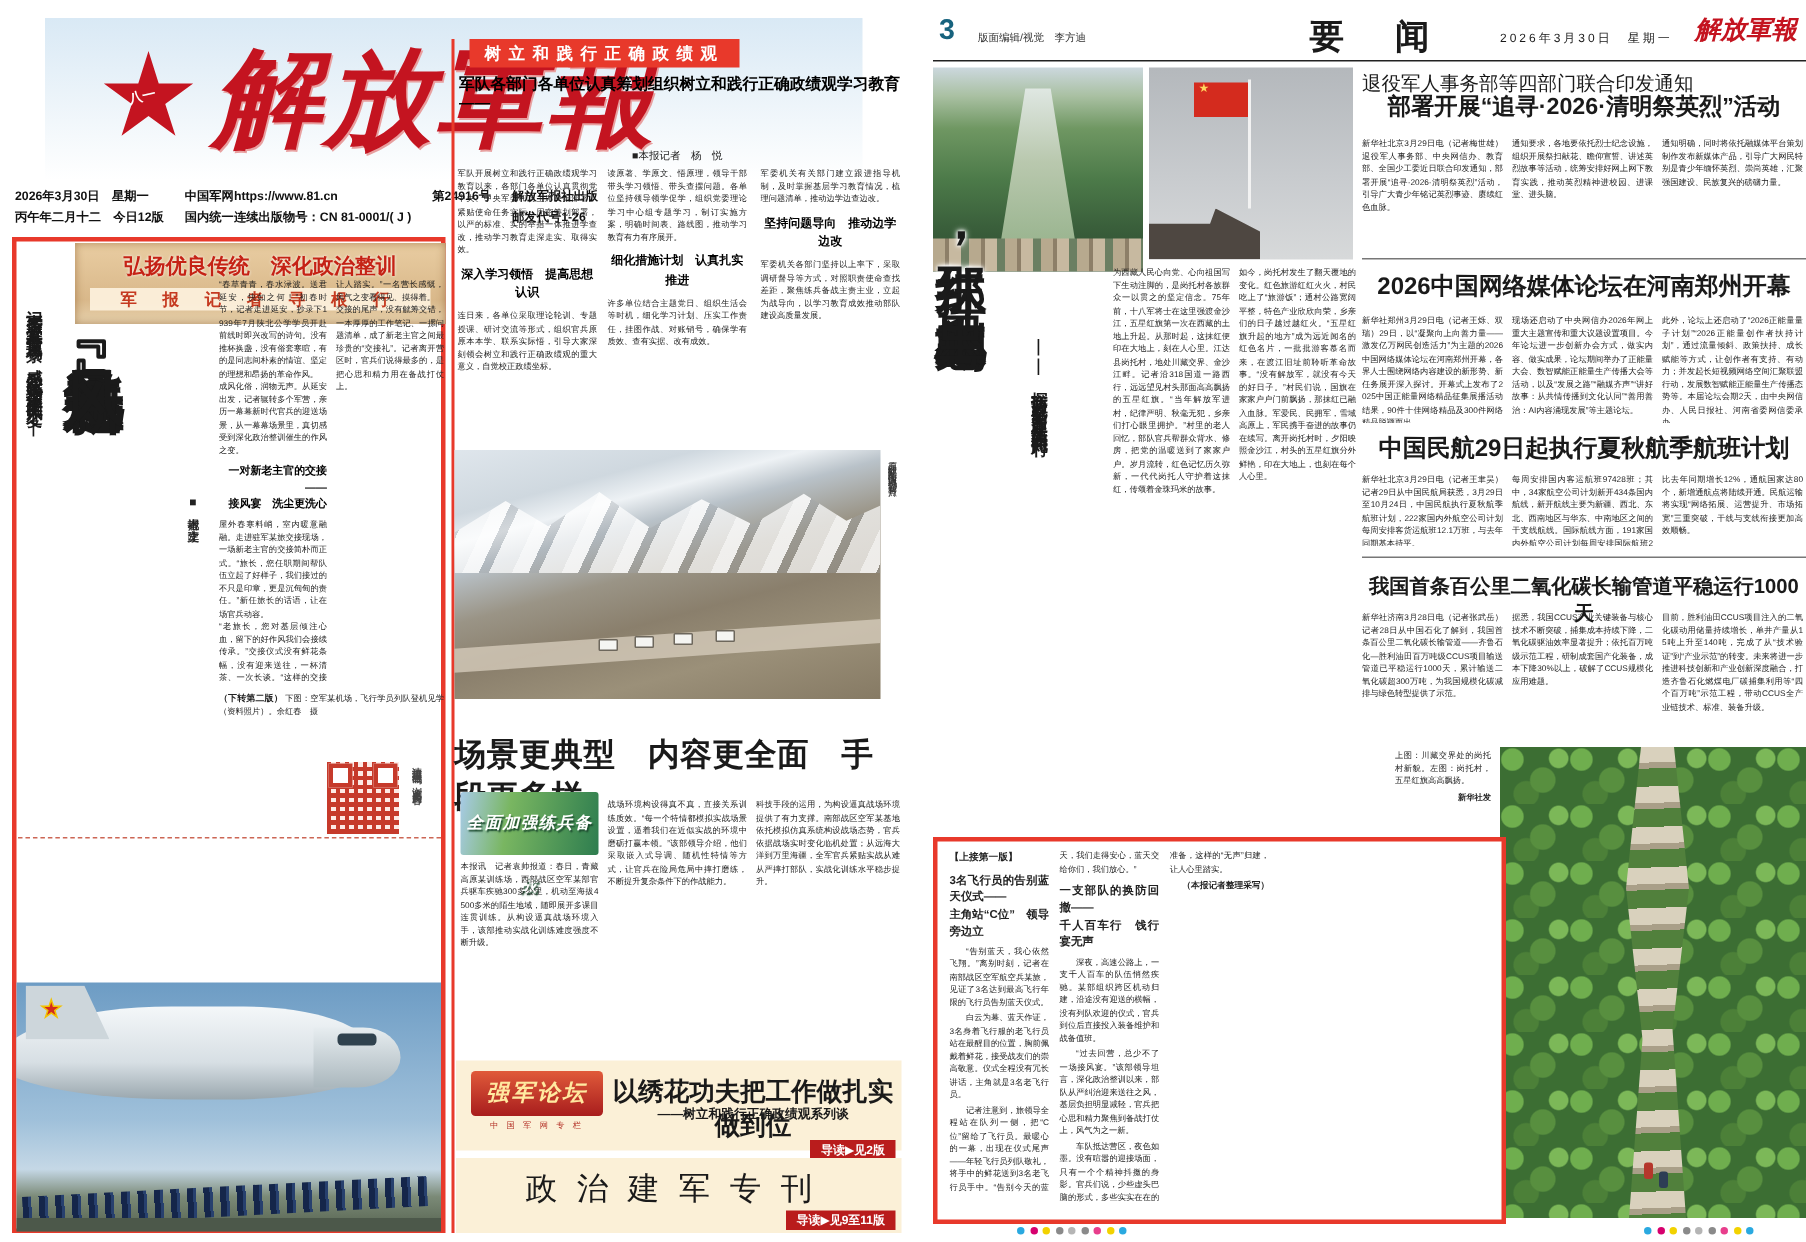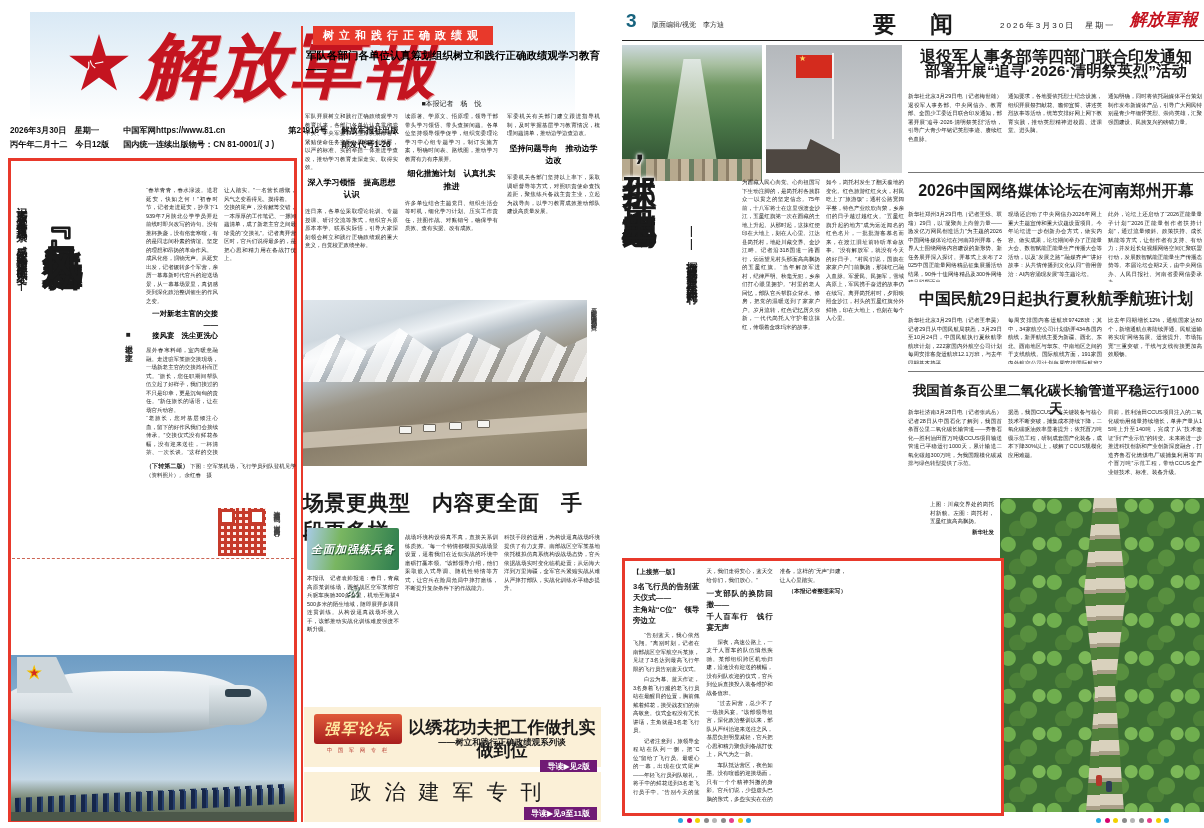--- a/index.html
+++ b/index.html
@@ -80,21 +80,21 @@
            text-shadow:1px 1px 1px #1c4a2e;}
   .t-col{height:169px;}
   
   .forum-box{left:304px;top:707px;width:297px;height:60px;background:#fbf0d7;}
   .forum-logo{position:absolute;left:10px;top:7px;width:88px;height:30px;border-radius:3px;
               background:linear-gradient(180deg,#e05a3a,#a81d1d);color:#ffe9a0;font-size:15px;font-weight:900;
               font-style:italic;text-align:center;line-height:30px;letter-spacing:2px;}
   .forum-logo-sub{position:absolute;left:10px;top:40px;width:88px;text-align:center;font-size:5.5px;color:#b5342a;letter-spacing:2px;}
   .forum-headline{position:absolute;left:104px;top:9px;width:188px;text-align:center;font-size:17px;font-weight:900;}
   .forum-subline{position:absolute;left:104px;top:30px;width:188px;text-align:center;font-size:8.5px;font-weight:700;}
-  .tag-red{position:absolute;background:#701a75;color:#fff;font-size:8px;font-weight:700;padding:1px 7px;}
+  .tag-red{position:absolute;background:#b91c1c;color:#fff;font-size:8px;font-weight:700;padding:1px 7px;}
   .special-box{left:304px;top:772px;width:297px;height:50px;background:#fbf0d7;}
   .special-title{position:absolute;left:0;top:6px;width:100%;text-align:center;font-size:21px;font-weight:400;letter-spacing:13px;}
   
   .r-pagenum{left:626px;top:10px;font-size:19px;font-weight:900;color:#17637e;}
   .r-editor{left:652px;top:20px;font-size:7px;color:#333;}
   .r-section{left:838px;top:9px;width:150px;text-align:center;font-size:23px;font-weight:900;letter-spacing:34px;text-indent:34px;}
   .r-date{left:1000px;top:20px;font-size:8px;letter-spacing:2px;}
   .r-logo{left:1130px;top:8px;font-size:17px;font-weight:900;color:#c41420;font-style:italic;
           font-family:"Liberation Serif","DejaVu Serif",serif;}
   .r-rule{left:622px;top:40px;width:582px;height:1px;background:#222;}
@@ -109,21 +109,21 @@
   .flag-pole{position:absolute;left:66px;top:8px;width:2px;height:86px;background:#f2f2f2;}
   .flag-rect{position:absolute;left:30px;top:10px;width:36px;height:23px;background:#d42b1e;}
   .flag-star{position:absolute;left:33px;top:9px;color:#ffd75e;font-size:8px;}
   .flag-bldg{position:absolute;left:0;bottom:0;width:74px;height:34px;background:#4e4741;
       clip-path:polygon(0 30%,55% 30%,60% 0,100% 45%,100% 100%,0 100%);}
   .g-headline{left:620px;top:150px;height:548px;font-size:34px;font-weight:900;line-height:1.18;
       text-shadow:0 0 3px #fff,0 0 5px #fff,0 0 2px #fff;}
   .g-sub{left:684px;top:226px;height:350px;font-size:11px;font-weight:700;letter-spacing:2px;}
   .g-col{top:178px;width:78px;height:376px;}
   
-  .ra-kicker{width:296px;text-align:center;font-weight:700;font-size:16px;}
+  .ra-kicker{width:296px;font-weight:400;font-size:13px;}
   .ra-headline{width:296px;text-align:center;font-weight:900;}
   .hr-thin{width:296px;height:1px;background:#777;}
   .r-col{width:94px;}
   .caption-block{left:930px;top:500px;width:64px;height:58px;}
   .caption-credit{text-align:right;font-weight:700;font-size:5.5px;margin-top:2px;}
   .tea-photo{left:1000px;top:498px;width:204px;height:314px;overflow:hidden;background:#3c6e33;
      background-image:radial-gradient(circle at 18% 22%,#6fae4e 0 7px,transparent 8px),
        radial-gradient(circle at 62% 58%,#588f3f 0 8px,transparent 9px),
        radial-gradient(circle at 85% 20%,#7cb858 0 6px,transparent 7px),
        radial-gradient(circle at 38% 82%,#4c8038 0 8px,transparent 9px);
@@ -174,20 +174,24 @@
       <div>第24916号</div>
     </div>
     <div>
       <div>解放军报社出版</div>
         <div>邮发代号1-26</div>
     </div>
   </div>
 
   <div class="abs left-frame"></div>
 
+  <div class="abs banner">
+    <div class="banner-l1">弘扬优良传统　深化政治整训</div>
+    <div class="banner-l2">军 报 记 者 寻 根 行</div>
+  </div>
 
   <div class="abs v lead-intro">记者亲历一幕幕军营迎送场景，感受深化政治整训催生的作风之变——</div>
   <div class="abs v lead-headline">『迎来送往』见新风</div>
   <div class="abs v lead-byline">■本报记者　李建文</div>
 
   <div class="abs lead-body greek">
     <div>“春草青青，春水渌波。送君延安，快如之何！”初春时节，记者走进延安，抄录下1939年7月陕北公学学员开赴前线时即兴改写的诗句。没有推杯换盏，没有俗套寒暄，有的是同志间朴素的情谊、坚定的理想和昂扬的革命作风。</div>
     <div>成风化俗，润物无声。从延安出发，记者辗转多个军营，亲历一幕幕新时代官兵的迎送场景，从一幕幕场景里，真切感受到深化政治整训催生的作风之变。</div>
     <div class="lead-sub">
       <div>一对新老主官的交接——</div>

